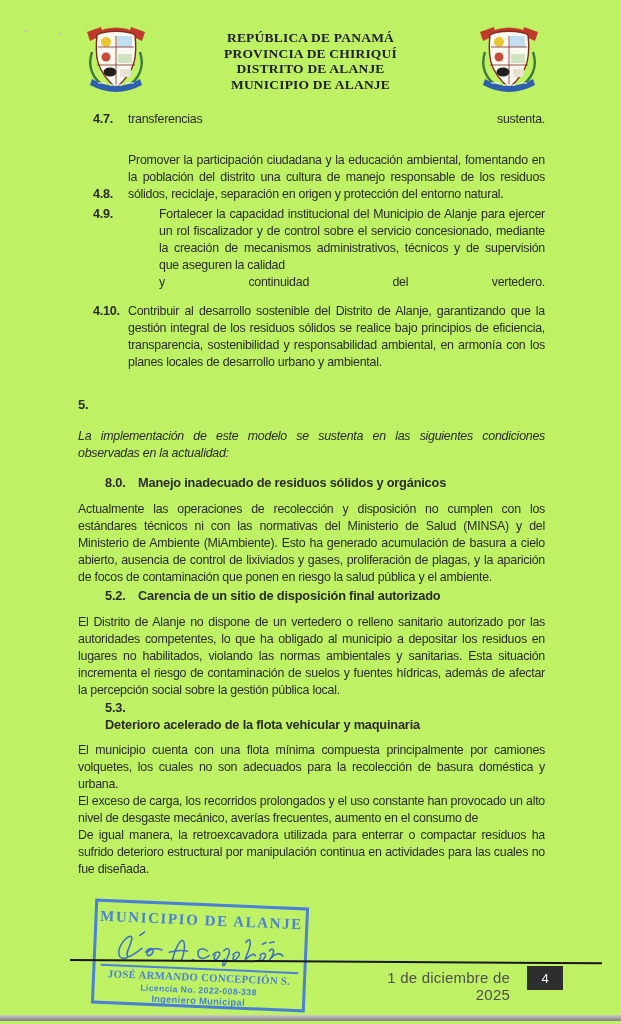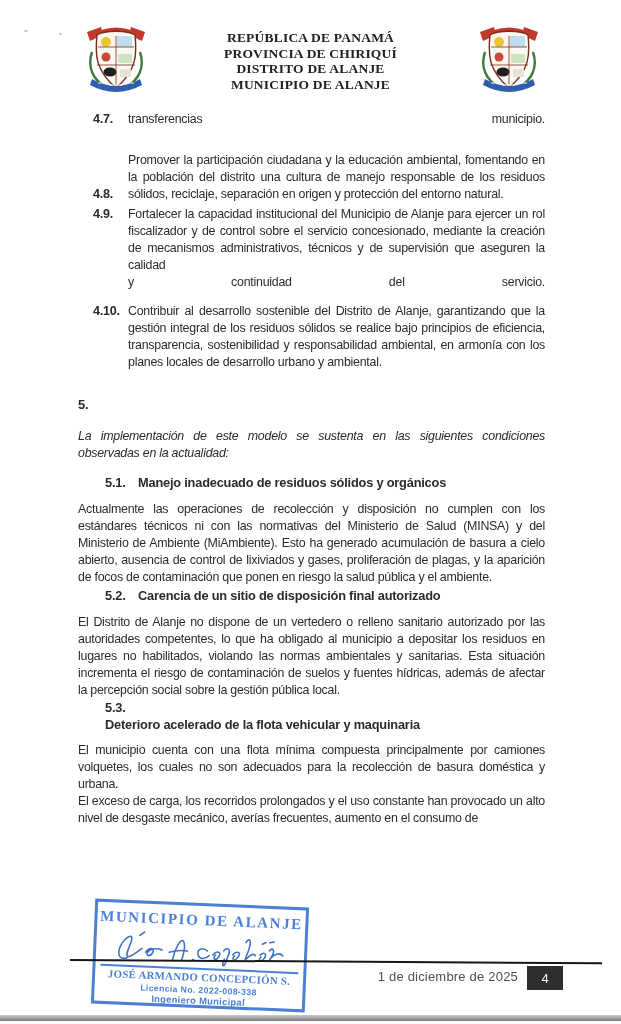--- a/index.html
+++ b/index.html
@@ -1,19 +1,19 @@
 <!DOCTYPE html>
 <html><head>
 <meta charset="utf-8">
 <style>
   * { margin:0; padding:0; box-sizing:border-box; }
   html,body { background:#e8e8e8; }
   .page {
     position:relative; width:621px; height:1024px; margin:0 auto;
-    background:#ffffff; overflow:hidden;
+    background:#bef264; overflow:hidden;
     font-family:"Liberation Sans", sans-serif;
     color:#2b2b2b;
   }
   
   .hdr-text {
     padding-top:30px; text-align:center;
     font-family:"Liberation Serif", serif; font-weight:bold;
     font-size:13.5px; line-height:15.5px; color:#20202a;
     letter-spacing:0.2px;
   }
@@ -23,21 +23,21 @@
   .speck { position:absolute; background:#c2c2c2; border-radius:50%; }
   
   .content { padding:0 76px 0 78px;margin-top:19px; }
   .body-txt { font-size:12.4px; line-height:17px; letter-spacing:-0.25px; text-align:justify; }
   .item { display:flex; margin-left:15px; }
   .item-num { width:35px; flex-shrink:0; font-weight:bold; font-size:12.6px; line-height:17px; }
   .item-body { flex:1; }
   .spread { text-align:justify; text-align-last:justify; }
   .mt-47 { margin-top:2px; }
   .mt-48 { margin-top:24px;align-items:flex-end; }
-  .mt-49 { margin-top:3px; }
+  .mt-49 { margin-top:3px;gap:31px; }
   .mt-410 { margin-top:12px; }
   .h5 { display:flex; margin-top:25px; font-size:13px; font-weight:bold; letter-spacing:-0.2px; }
   .h5-num { width:22px; flex-shrink:0; }
   .h5-title { text-decoration:underline; text-underline-offset:2.5px; text-decoration-thickness:1.3px; }
   .intro { margin-top:15px;font-style:italic; }
   .subh { display:flex; margin-left:27px; font-weight:bold; font-size:12.8px; letter-spacing:-0.2px; }
   .subh-num { width:33px; flex-shrink:0; }
   .subh-51 { margin-top:12px; }
   .subh-52 { margin-top:1px; }
   .subh-53 { margin-top:0px;flex-direction:column; }
@@ -59,22 +59,22 @@
   .stamp-name { position:absolute; left:0; right:0; top:65px; font-family:"Liberation Serif", serif; font-weight:bold; font-size:10.8px; letter-spacing:0.3px; white-space:nowrap; }
   .stamp-lic  { position:absolute; left:0; right:0; top:79px; font-weight:bold; font-size:8.6px; letter-spacing:0.4px; }
   .stamp-role { position:absolute; left:0; right:0; top:89px; font-weight:bold; font-size:9.4px; letter-spacing:0.3px; }
   
   .sig-line {
     position:absolute; left:70px; top:959px; width:532px; height:2.4px;
     background:#171717; transform:rotate(0.35deg); transform-origin:left center; z-index:4;
   }
   
   .footer-date {
-    position:absolute; left:370px; top:969px; width:148px; text-align:right;
-    font-size:13px; color:#4f4f4f; letter-spacing:0.2px; z-index:2;
+    position:absolute; left:362px; top:969px; width:148px; text-align:right;
+    font-size:15px; color:#4f4f4f; letter-spacing:0.2px; z-index:2;
   }
   .page-box {
     position:absolute; left:527px; top:966px; width:36px; height:24px;
     background:#2e2e2e; color:#f4f4f4; font-size:13px;
     display:flex; align-items:center; justify-content:center; z-index:2;
   }
   .scan-bar {
     position:absolute; left:0; top:1015px; width:621px; height:6px;
     background:linear-gradient(#cccccc,#7e7e7e); z-index:1;
   }
@@ -125,66 +125,67 @@
     <div>PROVINCIA DE CHIRIQUÍ</div>
     <div>DISTRITO DE ALANJE</div>
     <div>MUNICIPIO DE ALANJE</div>
   </div>
 
   <div class="content body-txt">
 
     <div class="item mt-47">
       <div class="item-num">4.7.</div>
       <div class="item-body">
-        <div class="spread">transferencias municipio.</div>
+        <div class="spread">transferencias sustenta.</div>
       </div>
     </div>
 
     <div class="item mt-48">
       <div class="item-num">4.8.</div>
       <div class="item-body">Promover la participación ciudadana y la educación ambiental, fomentando en la población del distrito una cultura de manejo responsable de los residuos sólidos, reciclaje, separación en origen y protección del entorno natural.</div>
     </div>
 
     <div class="item mt-49">
       <div class="item-num">4.9.</div>
       <div class="item-body">
         <div>Fortalecer la capacidad institucional del Municipio de Alanje para ejercer un rol fiscalizador y de control sobre el servicio concesionado, mediante la creación de mecanismos administrativos, técnicos y de supervisión que aseguren la calidad</div>
-        <div class="spread">y continuidad del servicio.</div>
+        <div class="spread">y continuidad del vertedero.</div>
       </div>
     </div>
 
     <div class="item mt-410">
       <div class="item-num">4.10.</div>
       <div class="item-body">Contribuir al desarrollo sostenible del Distrito de Alanje, garantizando que la gestión integral de los residuos sólidos se realice bajo principios de eficiencia, transparencia, sostenibilidad y responsabilidad ambiental, en armonía con los planes locales de desarrollo urbano y ambiental.</div>
     </div>
 
     <div class="h5">
       <div class="h5-num">5.</div>
     </div>
 
     <div class="intro">La implementación de este modelo se sustenta en las siguientes condiciones observadas en la actualidad:</div>
 
     <div class="subh subh-51">
-      <div class="subh-num">5.1.</div>
+      <div class="subh-num">8.0.</div>
       <div>Manejo inadecuado de residuos sólidos y orgánicos</div>
     </div>
     <div class="para">Actualmente las operaciones de recolección y disposición no cumplen con los estándares técnicos ni con las normativas del Ministerio de Salud (MINSA) y del Ministerio de Ambiente (MiAmbiente). Esto ha generado acumulación de basura a cielo abierto, ausencia de control de lixiviados y gases, proliferación de plagas, y la aparición de focos de contaminación que ponen en riesgo la salud pública y el ambiente.</div>
 
     <div class="subh subh-52">
       <div class="subh-num">5.2.</div>
       <div>Carencia de un sitio de disposición final autorizado</div>
     </div>
     <div class="para">El Distrito de Alanje no dispone de un vertedero o relleno sanitario autorizado por las autoridades competentes, lo que ha obligado al municipio a depositar los residuos en lugares no habilitados, violando las normas ambientales y sanitarias. Esta situación incrementa el riesgo de contaminación de suelos y fuentes hídricas, además de afectar la percepción social sobre la gestión pública local.</div>
 
     <div class="subh subh-53">
       <div class="subh-num">5.3.</div>
       <div>Deterioro acelerado de la flota vehicular y maquinaria</div>
     </div>
     <div class="para para-53a">El municipio cuenta con una flota mínima compuesta principalmente por camiones volquetes, los cuales no son adecuados para la recolección de basura doméstica y urbana.</div>
     <div class="nogap">El exceso de carga, los recorridos prolongados y el uso constante han provocado un alto nivel de desgaste mecánico, averías frecuentes, aumento en el consumo de</div>
+    <div class="nogap">De igual manera, la retroexcavadora utilizada para enterrar o compactar residuos ha sufrido deterioro estructural por manipulación continua en actividades para las cuales no fue diseñada.</div>
 
   </div>
 
   <div class="stamp">
     <div class="stamp-title">MUNICIPIO DE ALANJE</div>
     <svg class="stamp-sig" viewBox="0 0 200 44">
       <g fill="none" stroke="#3f6fc9" stroke-width="1.7" stroke-linecap="round">
         <path d="M20,36 C10,40 8,30 14,20 C19,12 26,9 24,17 C22,26 17,33 21,35 C28,33 33,27 36,25"></path>
         <path d="M33,11 L38,7"></path>
         <path d="M40,29 C44,23 50,24 48,29 C46,34 40,34 42,29 C46,24 54,24 58,26"></path>

